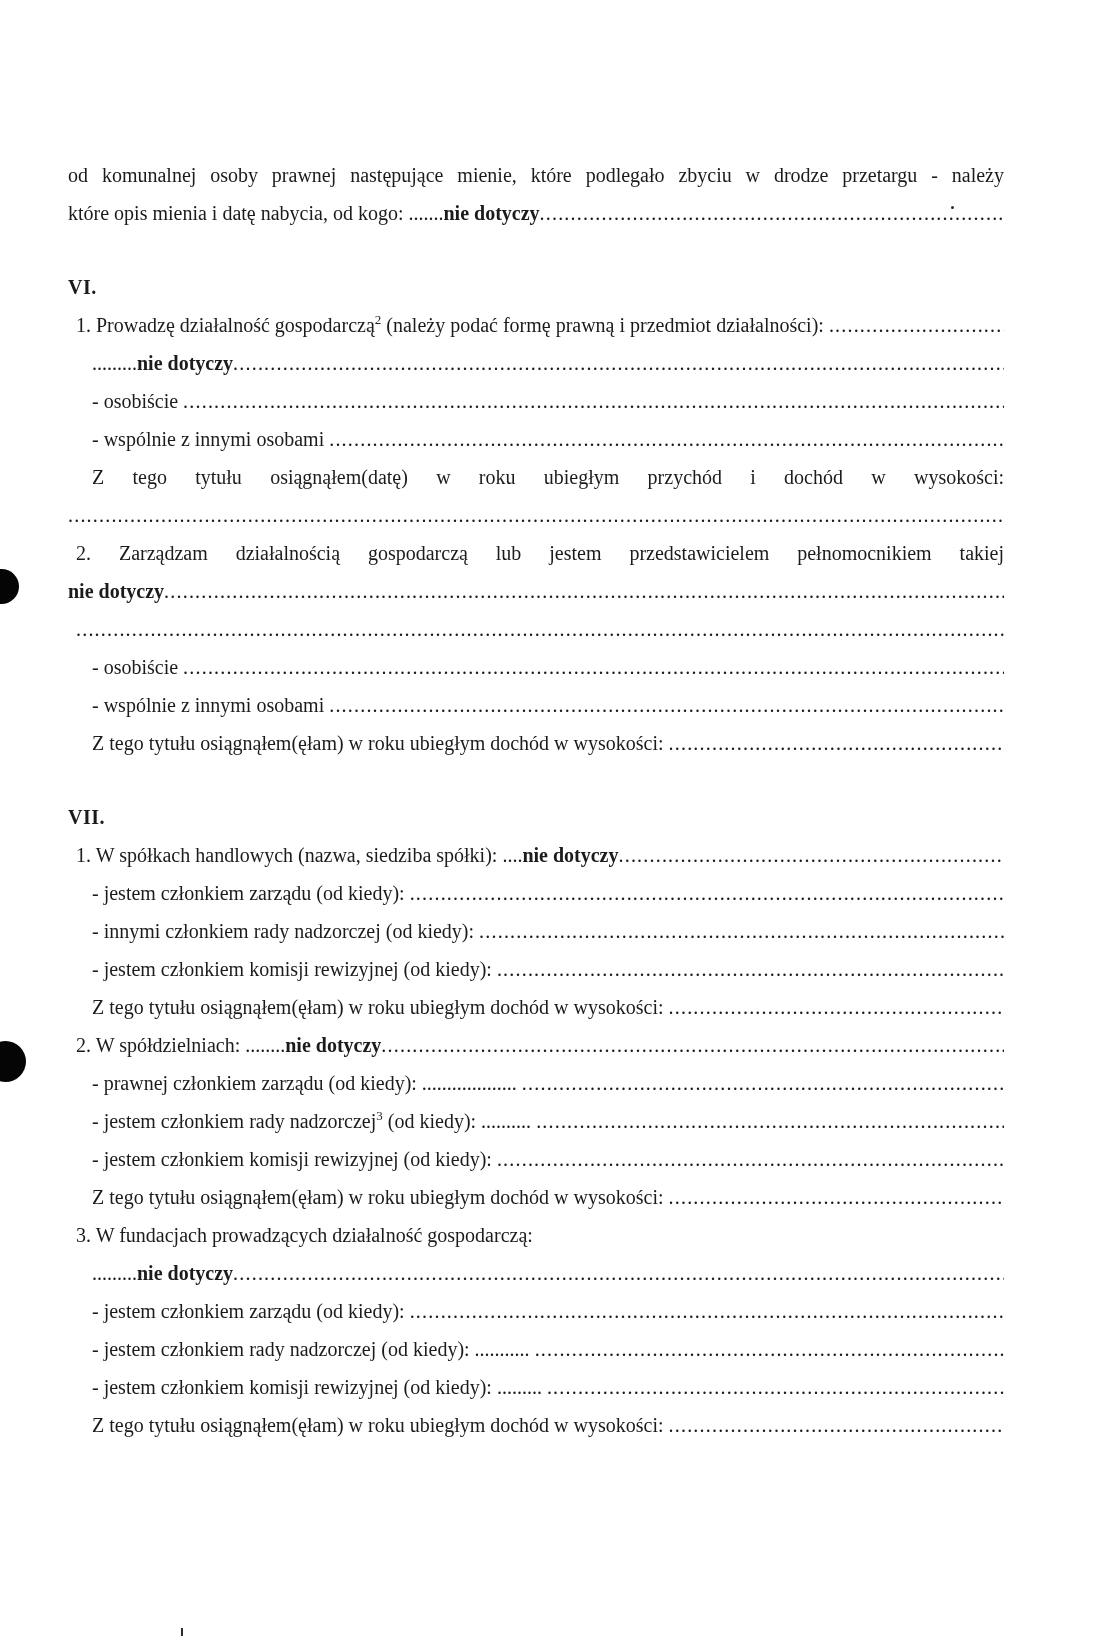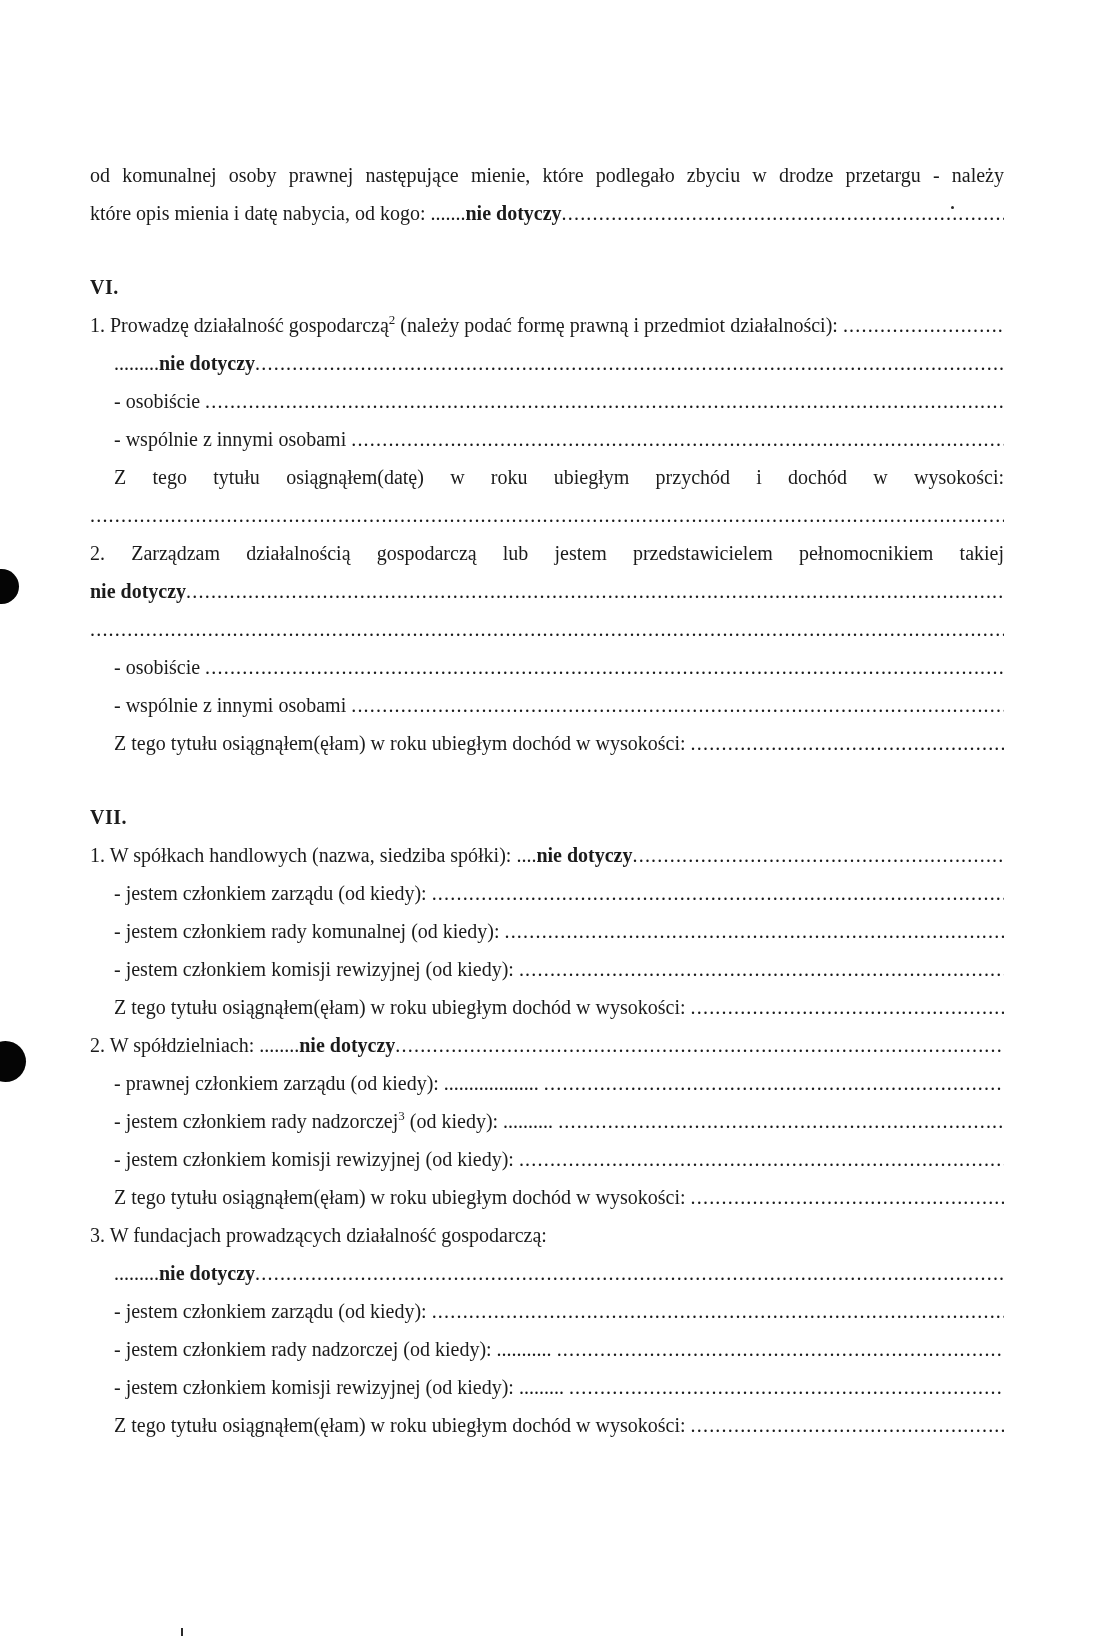--- a/index.html
+++ b/index.html
@@ -10,21 +10,21 @@
     position: relative;
     overflow: hidden;
     font-family: "Liberation Serif", serif;
     color: #1b1b1b;
     font-size: 20px;
   }
   .page {
     box-sizing: border-box;
     width: 1104px;
     height: 1648px;
-    padding: 156px 100px 0 90px;
+    padding: 156px 100px 0 68px;
     position: relative;
   }
   .line {
     height: 38px;
     line-height: 38px;
     display: flex;
     align-items: baseline;
     white-space: pre;
     overflow: hidden;
   }
@@ -32,21 +32,21 @@
     display: block;
     text-align: justify;
     text-align-last: justify;
     white-space: normal;
   }
   .heading {
     font-weight: 700;
     margin-top: 36px;
     letter-spacing: 0.5px;
   }
-  .n { }   
+  .n { margin-left: 8px; }   
   .s { margin-left: 24px; }  
   .c { margin-left: 0; }     
   .b { font-weight: 700; }
   .sup {
     font-size: 13px;
     vertical-align: 8px;
     position: relative;
     top: -8px;
   }
   .leader {
@@ -130,21 +130,21 @@
 
   <div class="line n">
     <span>1. W spółkach handlowych (nazwa, siedziba spółki): ....</span><span class="b">nie dotyczy</span><span class="leader">....................................................................................................................................................................................</span>
   </div>
 
   <div class="line s">
     <span>- jestem członkiem zarządu (od kiedy): </span><span class="leader">....................................................................................................................................................................................</span>
   </div>
 
   <div class="line s">
-    <span>- jestem członkiem rady komunalnej (od kiedy): </span><span class="leader">....................................................................................................................................................................................</span>
+    <span>- innymi członkiem rady nadzorczej (od kiedy): </span><span class="leader">....................................................................................................................................................................................</span>
   </div>
 
   <div class="line s">
     <span>- jestem członkiem komisji rewizyjnej (od kiedy): </span><span class="leader">....................................................................................................................................................................................</span>
   </div>
 
   <div class="line s">
     <span>Z tego tytułu osiągnąłem(ęłam) w roku ubiegłym dochód w wysokości: </span><span class="leader">....................................................................................................................................................................................</span>
   </div>
 

